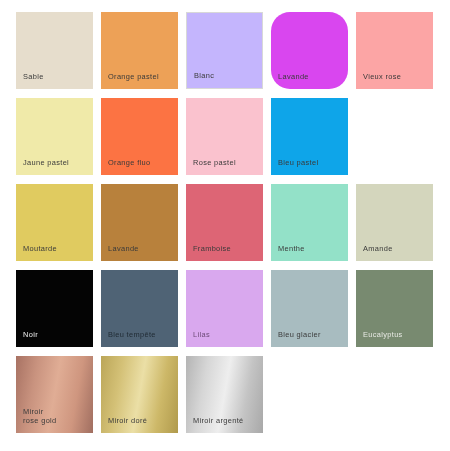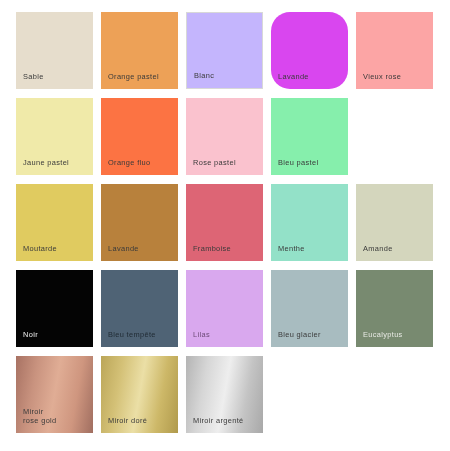--- a/index.html
+++ b/index.html
@@ -74,21 +74,21 @@
     <div class="swatch-row">
       <div class="swatch" style="background-color: rgb(240, 234, 169);">
         <span class="swatch-label" style="color: rgb(58, 58, 58);">Jaune pastel</span>
       </div>
       <div class="swatch" style="background-color: rgb(252, 115, 67);">
         <span class="swatch-label" style="color: rgb(58, 58, 58);">Orange fluo</span>
       </div>
       <div class="swatch" style="background-color: rgb(250, 194, 206);">
         <span class="swatch-label" style="color: rgb(58, 58, 58);">Rose pastel</span>
       </div>
-      <div class="swatch" style="background-color: #86efac;">
+      <div class="swatch" style="background-color: #0ea5e9;">
         <span class="swatch-label" style="color: rgb(58, 58, 58);">Bleu pastel</span>
       </div>
     </div>
     <div class="swatch-row">
       <div class="swatch" style="background-color: rgb(224, 203, 96);">
         <span class="swatch-label" style="color: rgb(58, 58, 58);">Moutarde</span>
       </div>
       <div class="swatch" style="background-color: rgb(184, 129, 60);">
         <span class="swatch-label" style="color: rgb(58, 58, 58);">Lavande</span>
       </div>

